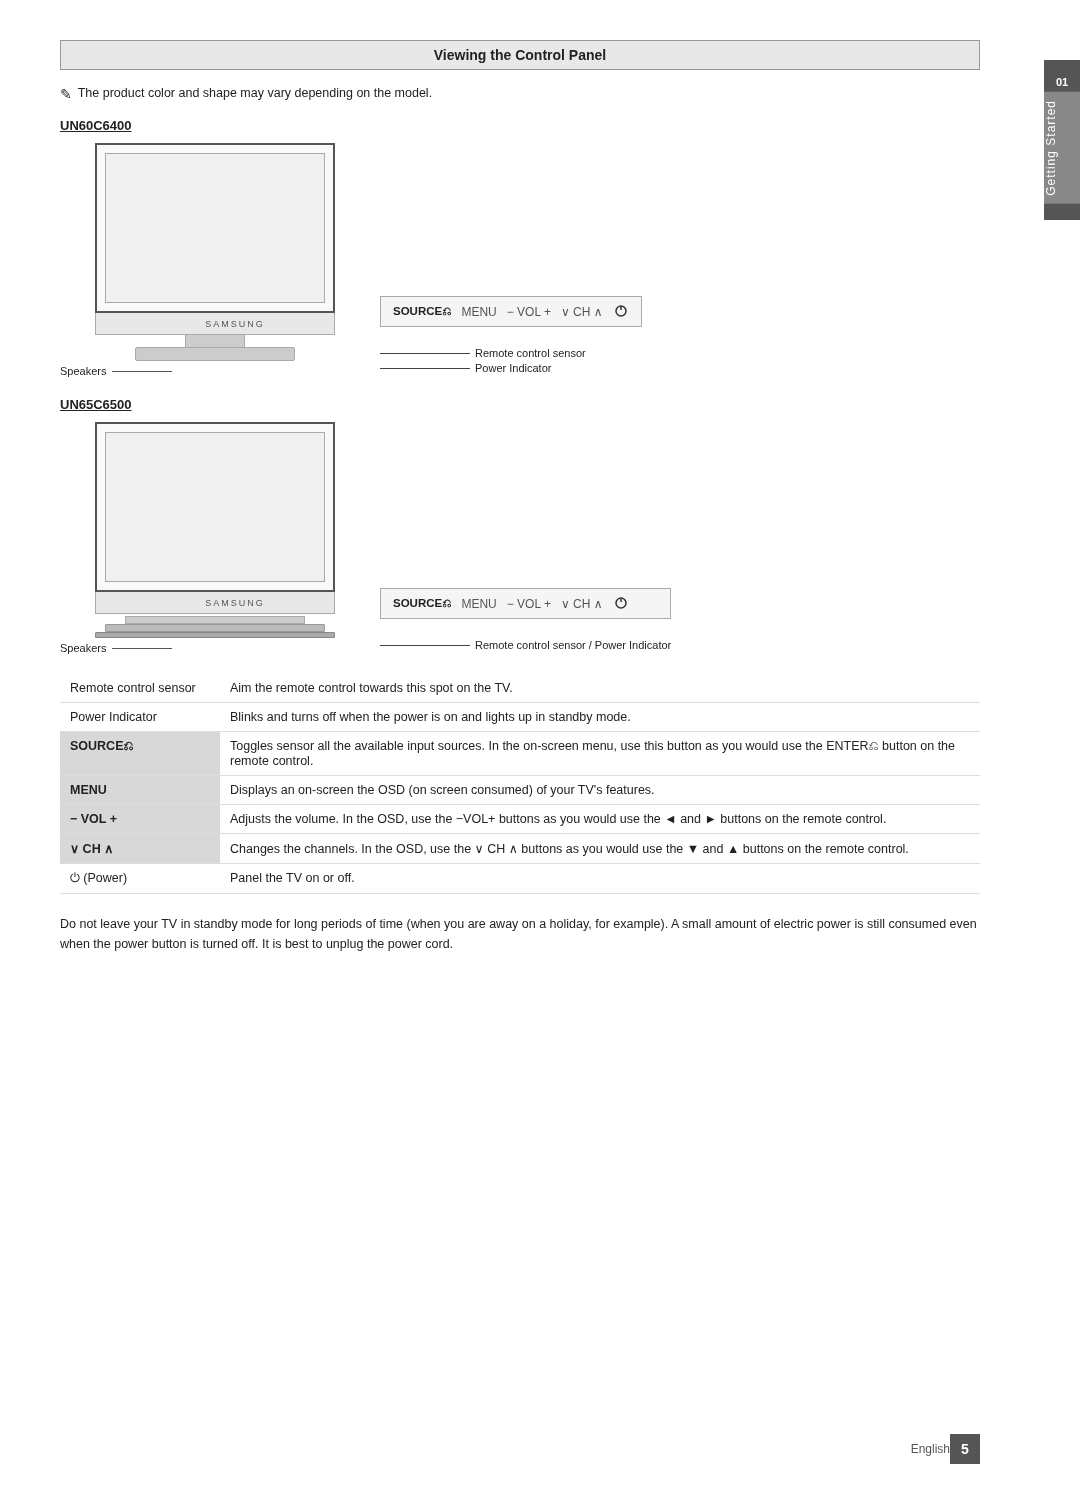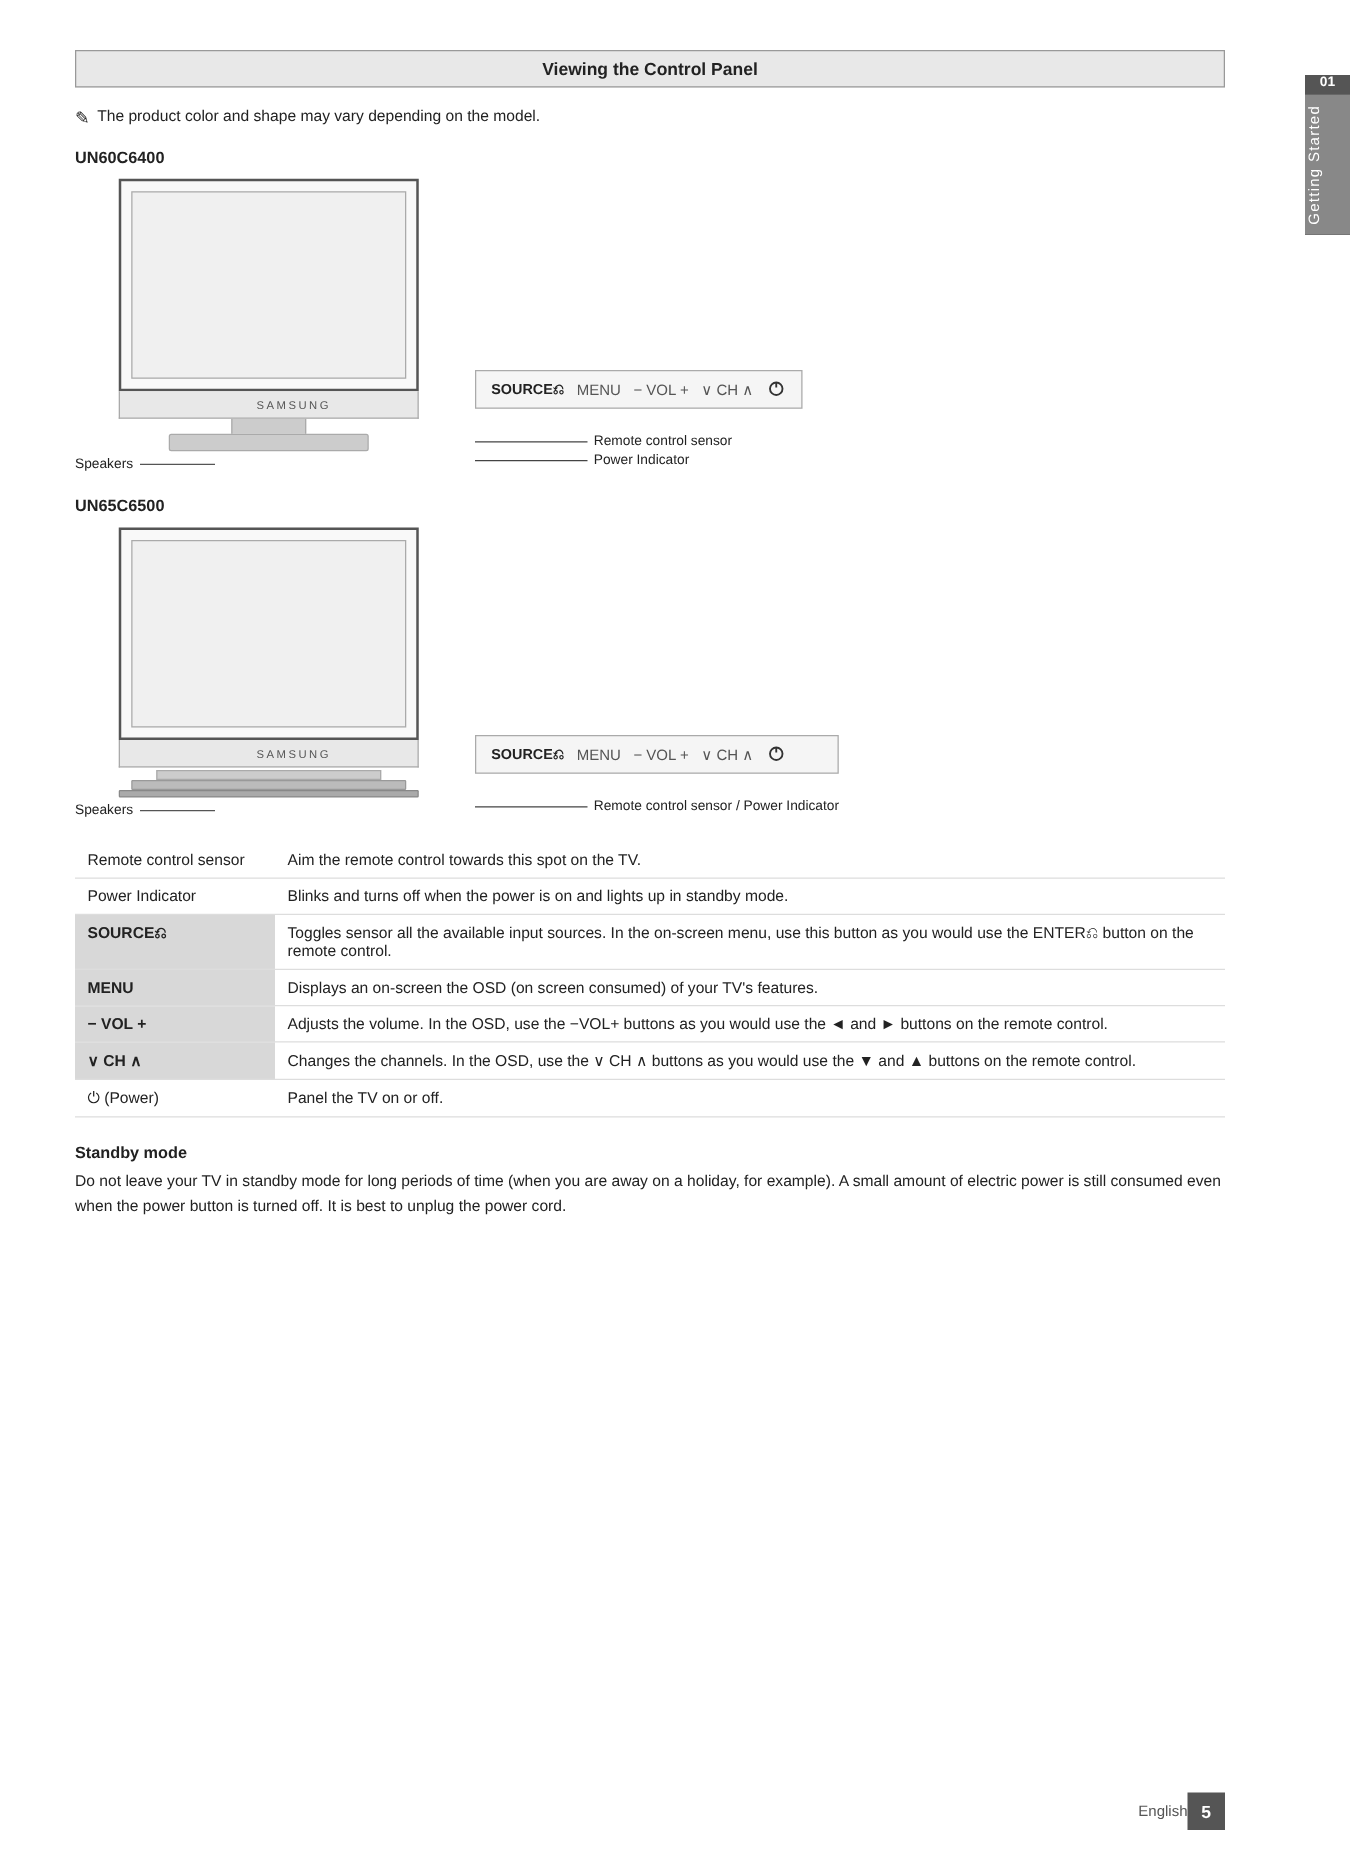--- a/index.html
+++ b/index.html
@@ -16,21 +16,21 @@
     
     .side-tab {
       position: absolute;
       right: 0;
       top: 60px;
       width: 36px;
       background: #555;
       display: flex;
       flex-direction: column;
       align-items: center;
-      padding: 0 0;
+      padding: 16px 0;
     }
     .side-tab-number {
       color: #fff;
       font-size: 11px;
       margin-bottom: 4px;
       font-weight: bold;
     }
     .side-tab-text {
       color: #fff;
       font-size: 12px;
@@ -69,20 +69,21 @@
       gap: 6px;
     }
     .note-icon {
       font-size: 14px;
     }
 
     
     .model-heading {
       font-size: 13px;
       font-weight: bold;
+      text-decoration: underline;
       margin-bottom: 10px;
     }
 
     
     .tv-drawing {
       position: relative;
       width: 310px;
       flex-shrink: 0;
     }
 
@@ -397,21 +398,20 @@
           <td>∨ CH ∧</td>
           <td>Changes the channels. In the OSD, use the ∨ CH ∧ buttons as you would use the ▼ and ▲ buttons on the remote control.</td>
         </tr>
         <tr>
           <td>⏻ (Power)</td>
           <td>Panel the TV on or off.</td>
         </tr>
       </tbody>
   </table>
 
-  <div class="standby-heading">Standby mode</div>
   <div class="standby-text">Do not leave your TV in standby mode for long periods of time (when you are away on a holiday, for example). A small amount of electric power is still consumed even when the power button is turned off. It is best to unplug the power cord.</div>
 
 </div>
 
 <div class="footer">
   <span class="footer-lang">English</span>
   <div class="footer-page">5</div>
 </div>
 
 </body></html>

